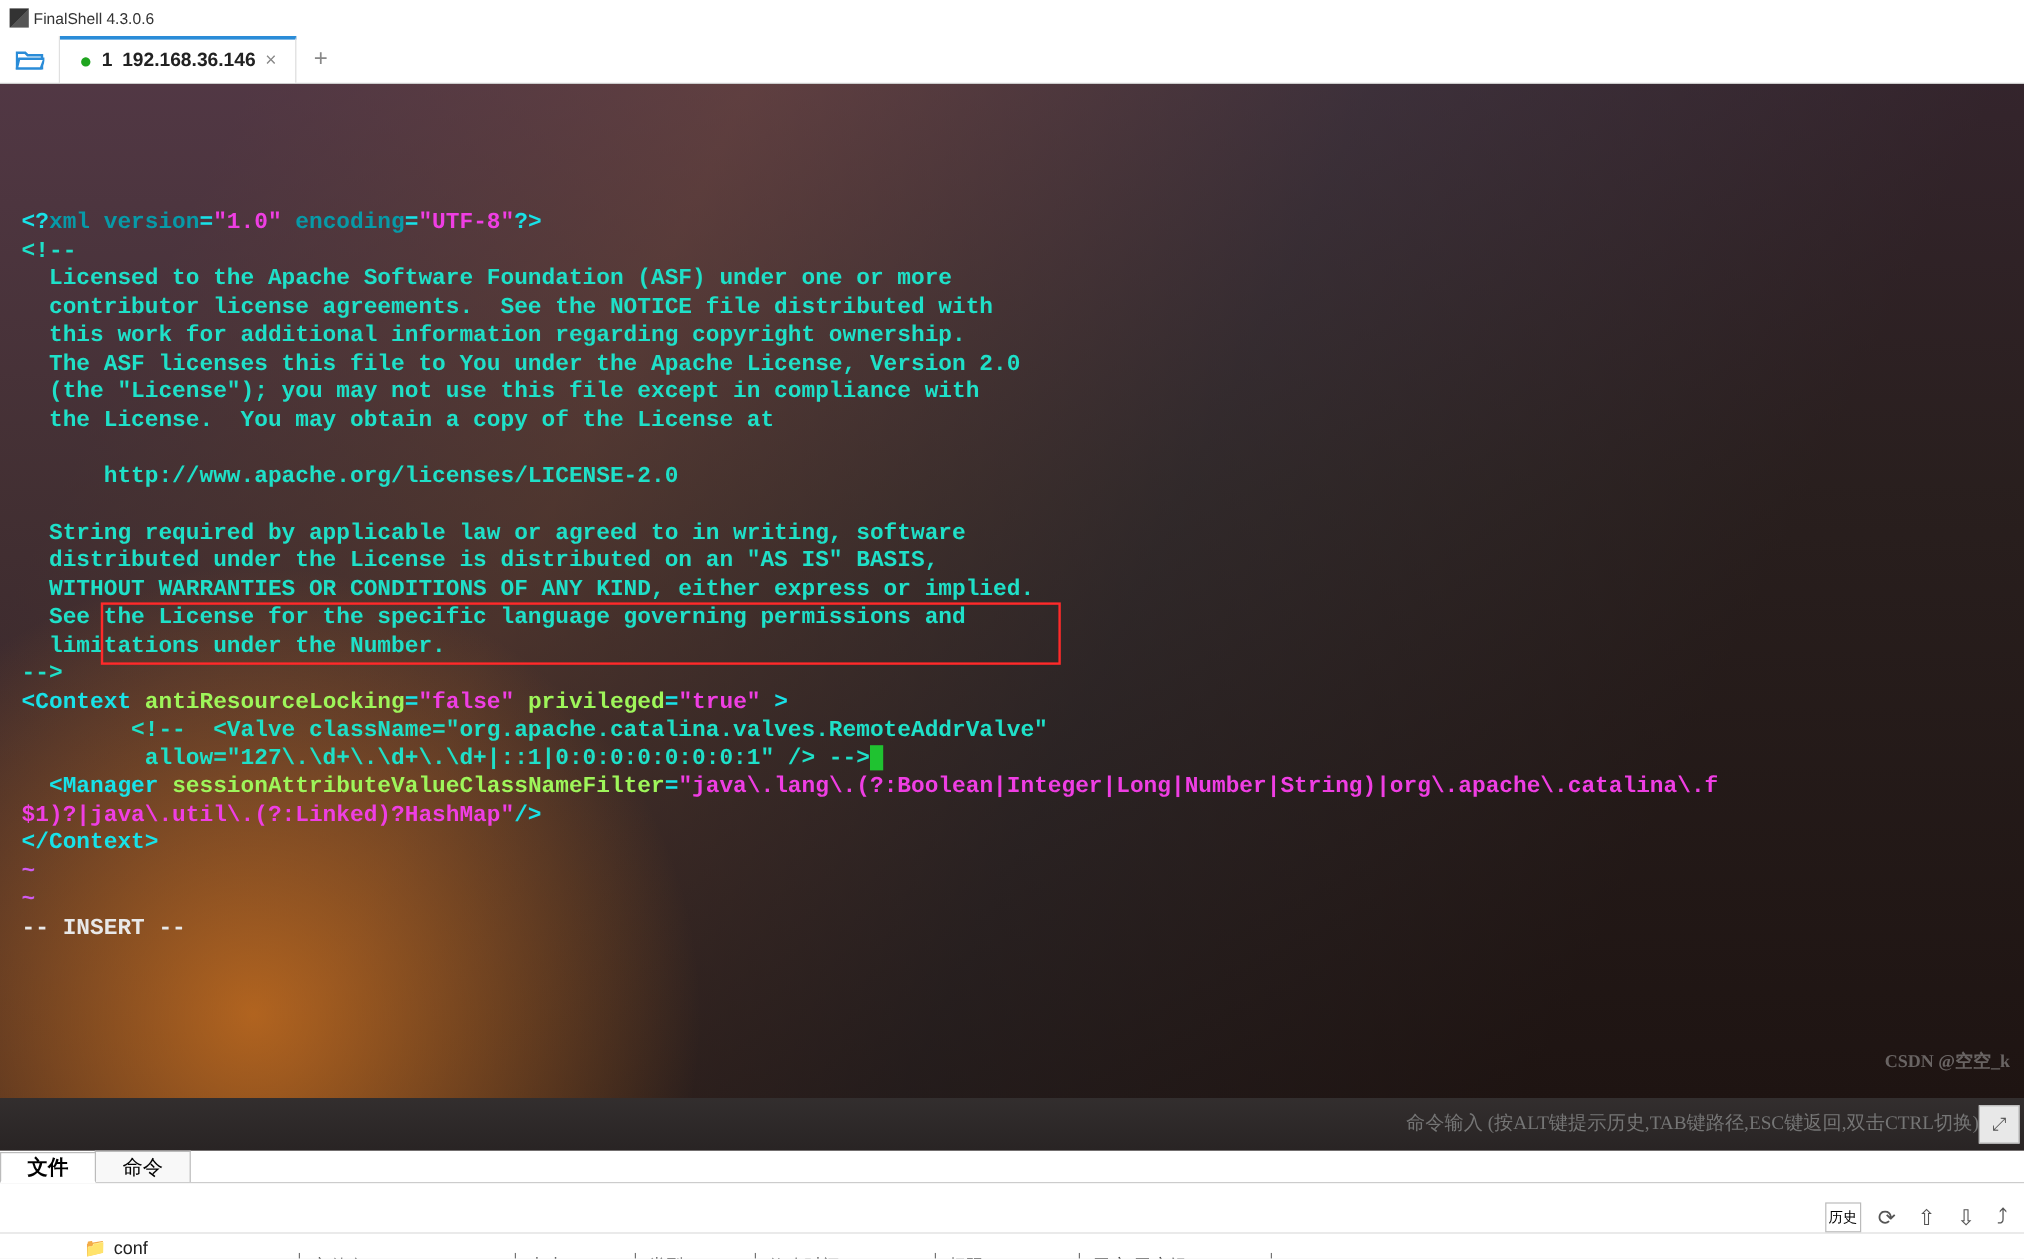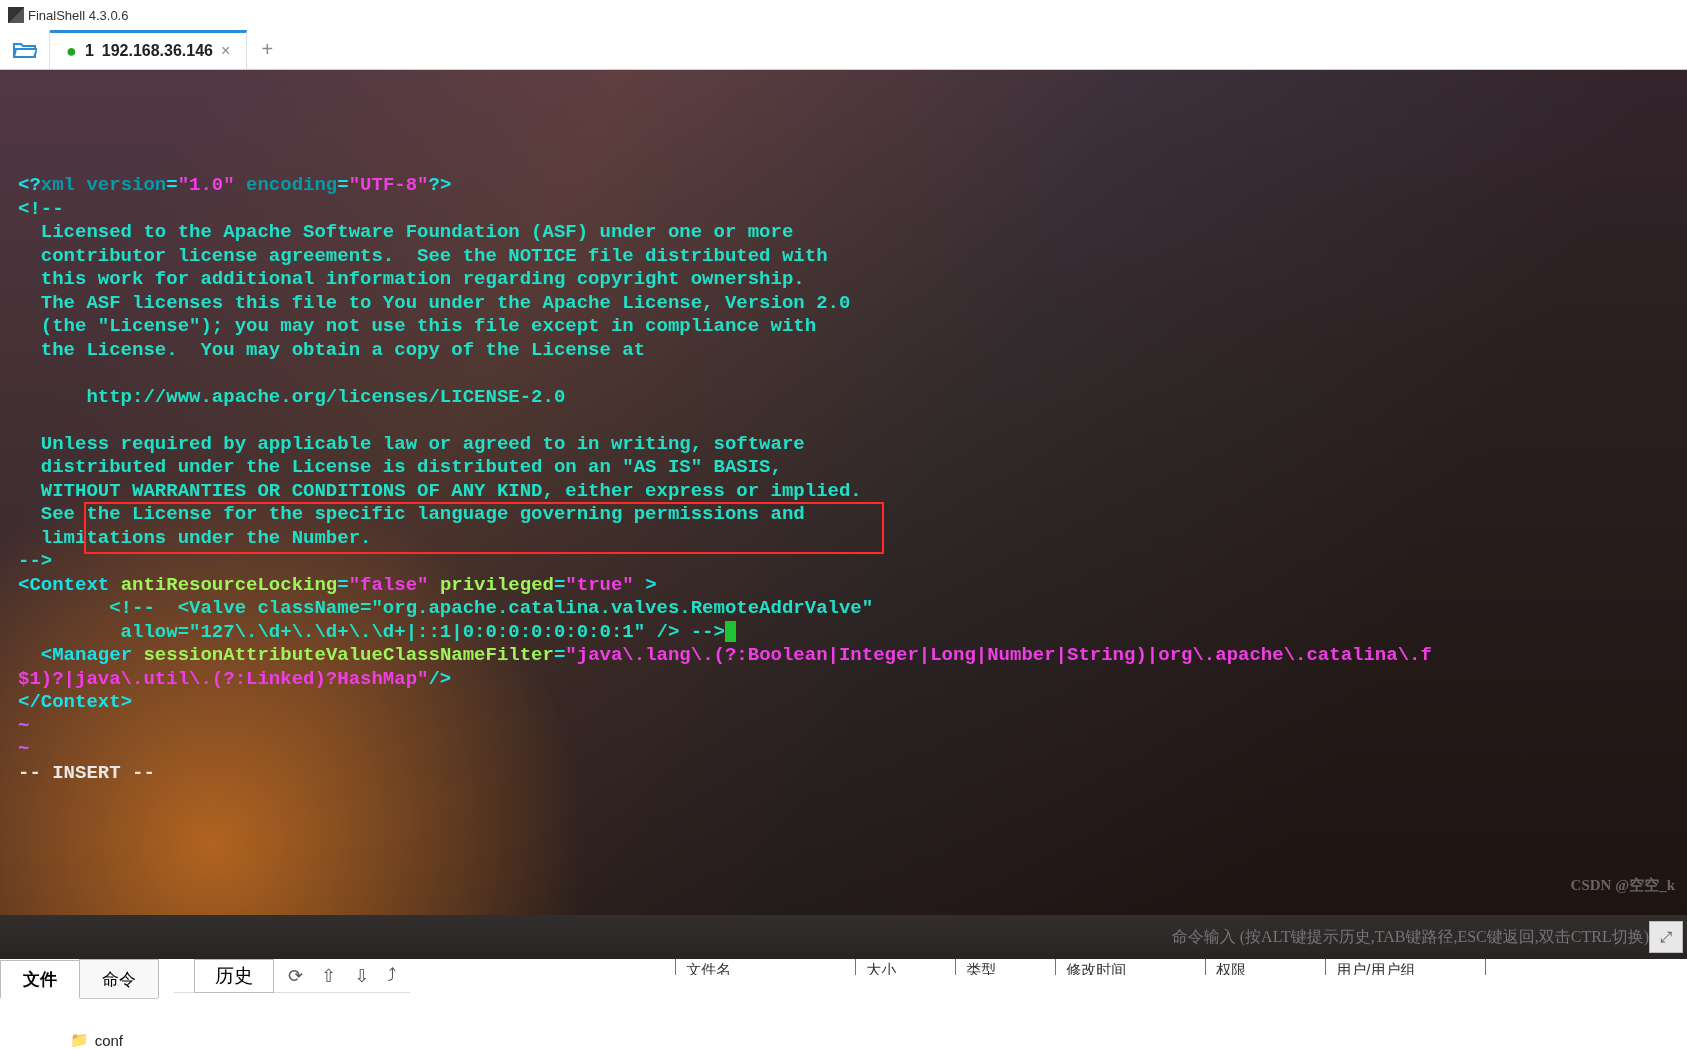--- a/index.html
+++ b/index.html
@@ -127,21 +127,21 @@
   background: #e8e8e8;
   border: 1px solid #bbb;
   margin-right: 4px;
   display:flex;align-items:center;justify-content:center;
   font-size:15px;color:#555;
 }
 .bottom {
   height: 90px;
   background: #fff;
   display: flex;
-  flex-direction: row;
+  flex-direction: column;
   gap: 16px;
 }
 .bottom .btabs {
   height: 40px;
   display: flex;
   align-items: stretch;
   border-bottom: 1px solid #ccc;
 }
 .bottom .btabs .btab {
   padding: 0 22px;
@@ -164,21 +164,21 @@
   height: 34px;
   display: flex;
   align-items: center;
   padding: 0 10px;
   gap: 10px;
   border-bottom: 1px solid #ddd;
 }
 .bottom .pathrow .path { font-size: 17px; color: #444; flex:0 0 auto; }
 .bottom .pathrow .gap { flex:1; }
 .bottom .pathrow .hist {
-  border:1px solid #bbb; background:#fff; padding:3px 20px;font-size:19px;cursor:pointer;
+  border:1px solid #bbb; background:#fff; padding:3px 2px;font-size:12px;cursor:pointer;
 }
 .bottom .pathrow .ic { font-size:18px;color:#555;cursor:pointer;padding:0 4px;}
 .bottom .tablehdr {
   height: 16px;
   display: flex;
   font-size: 15px;
   color: #333;
   overflow: hidden;
 }
 .bottom .tablehdr .col { border-right:1px solid #737373; padding:2px 10px 0 10px;}
@@ -223,21 +223,21 @@
 <span class="c-aqua">&lt;!--</span>
 <span class="c-aqua">  Licensed to the Apache Software Foundation (ASF) under one or more</span>
 <span class="c-aqua">  contributor license agreements.  See the NOTICE file distributed with</span>
 <span class="c-aqua">  this work for additional information regarding copyright ownership.</span>
 <span class="c-aqua">  The ASF licenses this file to You under the Apache License, Version 2.0</span>
 <span class="c-aqua">  (the "License"); you may not use this file except in compliance with</span>
 <span class="c-aqua">  the License.  You may obtain a copy of the License at</span>
 <span></span>
 <span class="c-aqua">      http://www.apache.org/licenses/LICENSE-2.0</span>
 <span></span>
-<span class="c-aqua">  Unless required by applicable law or agreed to in writing, software</span>
+<span class="c-aqua">  String required by applicable law or agreed to in writing, software</span>
 <span class="c-aqua">  distributed under the License is distributed on an "AS IS" BASIS,</span>
 <span class="c-aqua">  WITHOUT WARRANTIES OR CONDITIONS OF ANY KIND, either express or implied.</span>
 <span class="c-aqua">  See the License for the specific language governing permissions and</span>
 <span class="c-aqua">  limitations under the Number.</span>
 <span class="c-aqua">--&gt;</span>
 <span class="c-cyan">&lt;</span><span class="c-cyan">Context</span><span class="c-lgrn"> antiResourceLocking</span><span class="c-cyan">=</span><span class="c-mag">"false"</span><span class="c-lgrn"> privileged</span><span class="c-cyan">=</span><span class="c-mag">"true"</span><span class="c-cyan"> &gt;</span>
 <span class="c-aqua">        &lt;!--  &lt;Valve className="org.apache.catalina.valves.RemoteAddrValve"</span>
 <span class="c-aqua">         allow="127\.\d+\.\d+\.\d+|::1|0:0:0:0:0:0:0:1" /&gt; --&gt;</span><span class="cursor"></span>
 <span class="c-cyan">  &lt;</span><span class="c-cyan">Manager</span><span class="c-lgrn"> sessionAttributeValueClassNameFilter</span><span class="c-cyan">=</span><span class="c-mag">"java\.lang\.(?:Boolean|Integer|Long|Number|String)|org\.apache\.catalina\.f</span>
 <span class="c-mag">$1)?|java\.util\.(?:Linked)?HashMap"</span><span class="c-cyan">/&gt;</span>

